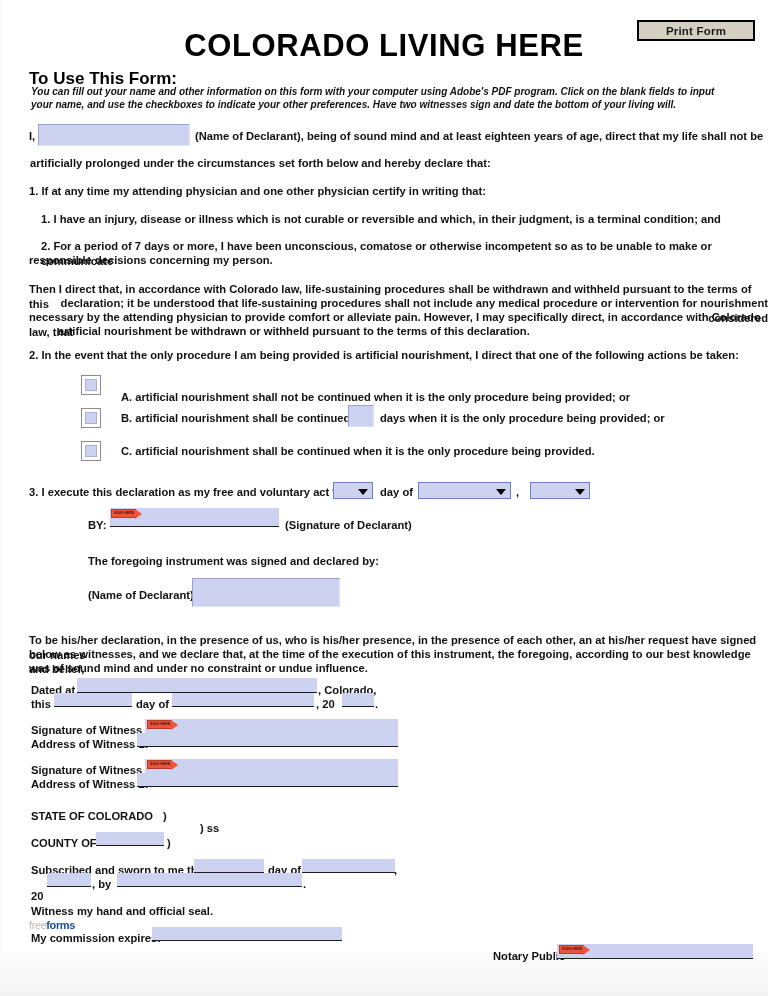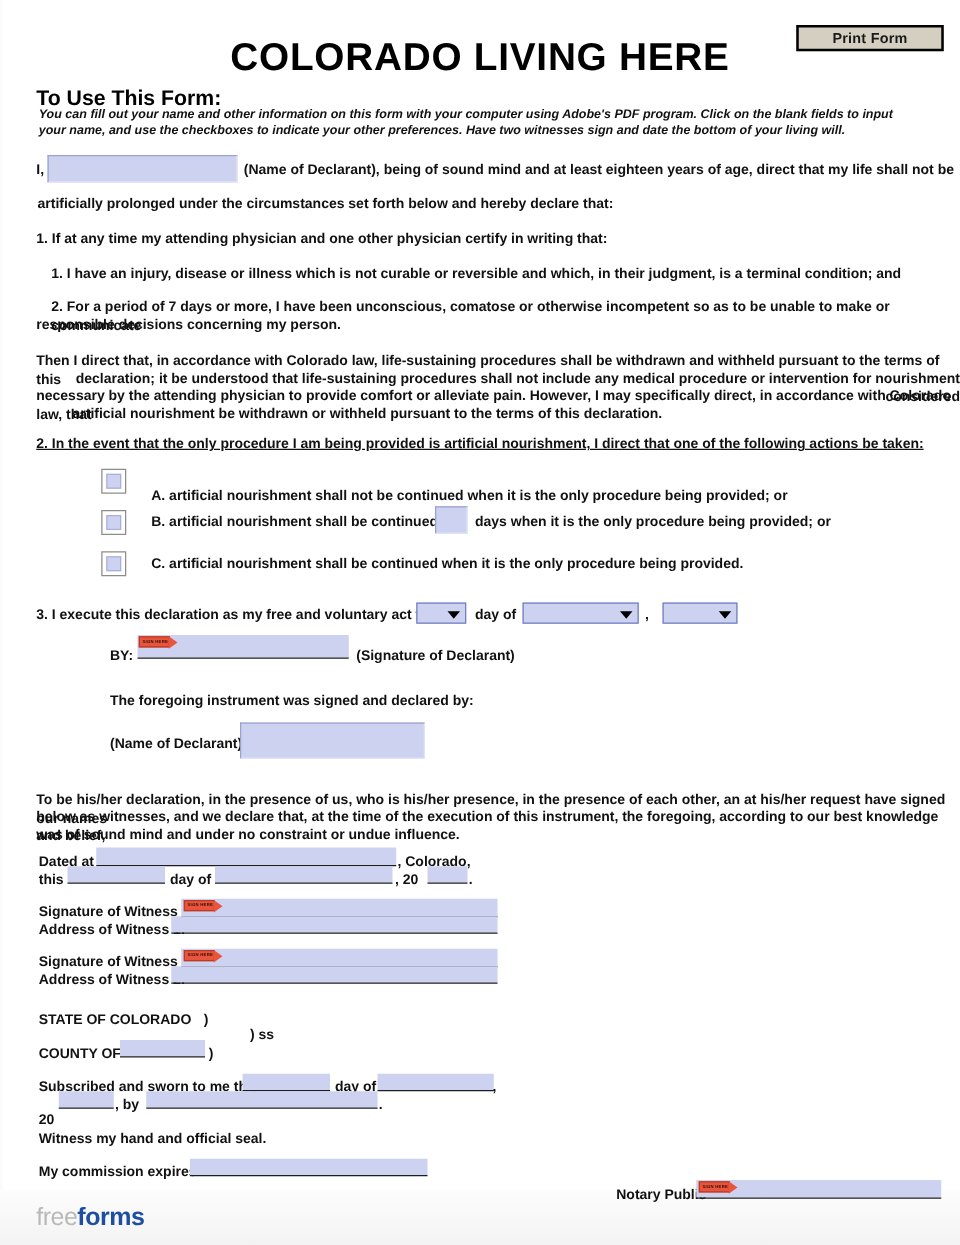--- a/index.html
+++ b/index.html
@@ -162,22 +162,22 @@
     font-weight: bold;
     color: #3a0d05;
     letter-spacing: 0.2px;
     white-space: nowrap;
   }
 
   
   .logo {
     position: absolute;
     left: 29px;
-    top: 963px;
-    font-size: 20px;
+    top: 919px;
+    font-size: 11px;
     font-weight: bold;
     letter-spacing: -0.4px;
   }
   .logo .a { color: #b9b9b9; font-weight: normal; }
   .logo .b { color: #1d4fa0; font-weight: bold; }
   .footer-shade {
     position: absolute;
     left: 0; top: 952px;
     width: 768px; height: 44px;
     background: linear-gradient(#fdfdfd, #f3f3f3);
@@ -206,21 +206,21 @@
   <div class="p" style="left:29px; top:184px;">1. If at any time my attending physician and one other physician certify in writing that:</div>
   <div class="p" style="left:41px; top:212px;">1. I have an injury, disease or illness which is not curable or reversible and which, in their judgment, is a terminal condition; and</div>
   <div class="p" style="left:41px; top:239px;">2. For a period of 7 days or more, I have been unconscious, comatose or otherwise incompetent so as to be unable to make or communicate</div>
   <div class="p" style="left:29px; top:253px;">responsible decisions concerning my person.</div>
 
   <div class="p" style="left:29px; top:282px;">Then I direct that, in accordance with Colorado law, life-sustaining procedures shall be withdrawn and withheld pursuant to the terms of this</div>
   <div class="p" style="left:29px; top:296px;text-align:right;">declaration; it be understood that life-sustaining procedures shall not include any medical procedure or intervention for nourishment considered</div>
   <div class="p" style="left:29px; top:310px;">necessary by the attending physician to provide comfort or alleviate pain. However, I may specifically direct, in accordance with Colorado law, that</div>
   <div class="p" style="left:29px; top:324px;padding-left:29px;">artificial nourishment be withdrawn or withheld pursuant to the terms of this declaration.</div>
 
-  <div class="p" style="left:29px; top:348px;text-decoration:underline;">2.  In the event that the only procedure I am being provided is artificial nourishment, I direct that one of the following actions be taken:</div>
+  <div class="p" style="left:29px; top:348px;">2.  In the event that the only procedure I am being provided is artificial nourishment, I direct that one of the following actions be taken:</div>
 
   <div class="cbx" style="left:81px; top:375px;">
       <i></i>
     </div>
   <div class="p" style="left:121px; top:378px;margin-top:12px;">A. artificial nourishment shall not be continued when it is the only procedure being provided; or</div>
 
   <div class="cbx" style="left:81px; top:408px;">
       <i></i>
     </div>
   <div class="p" style="left:121px; top:411px;">B. artificial nourishment shall be continued for</div>

